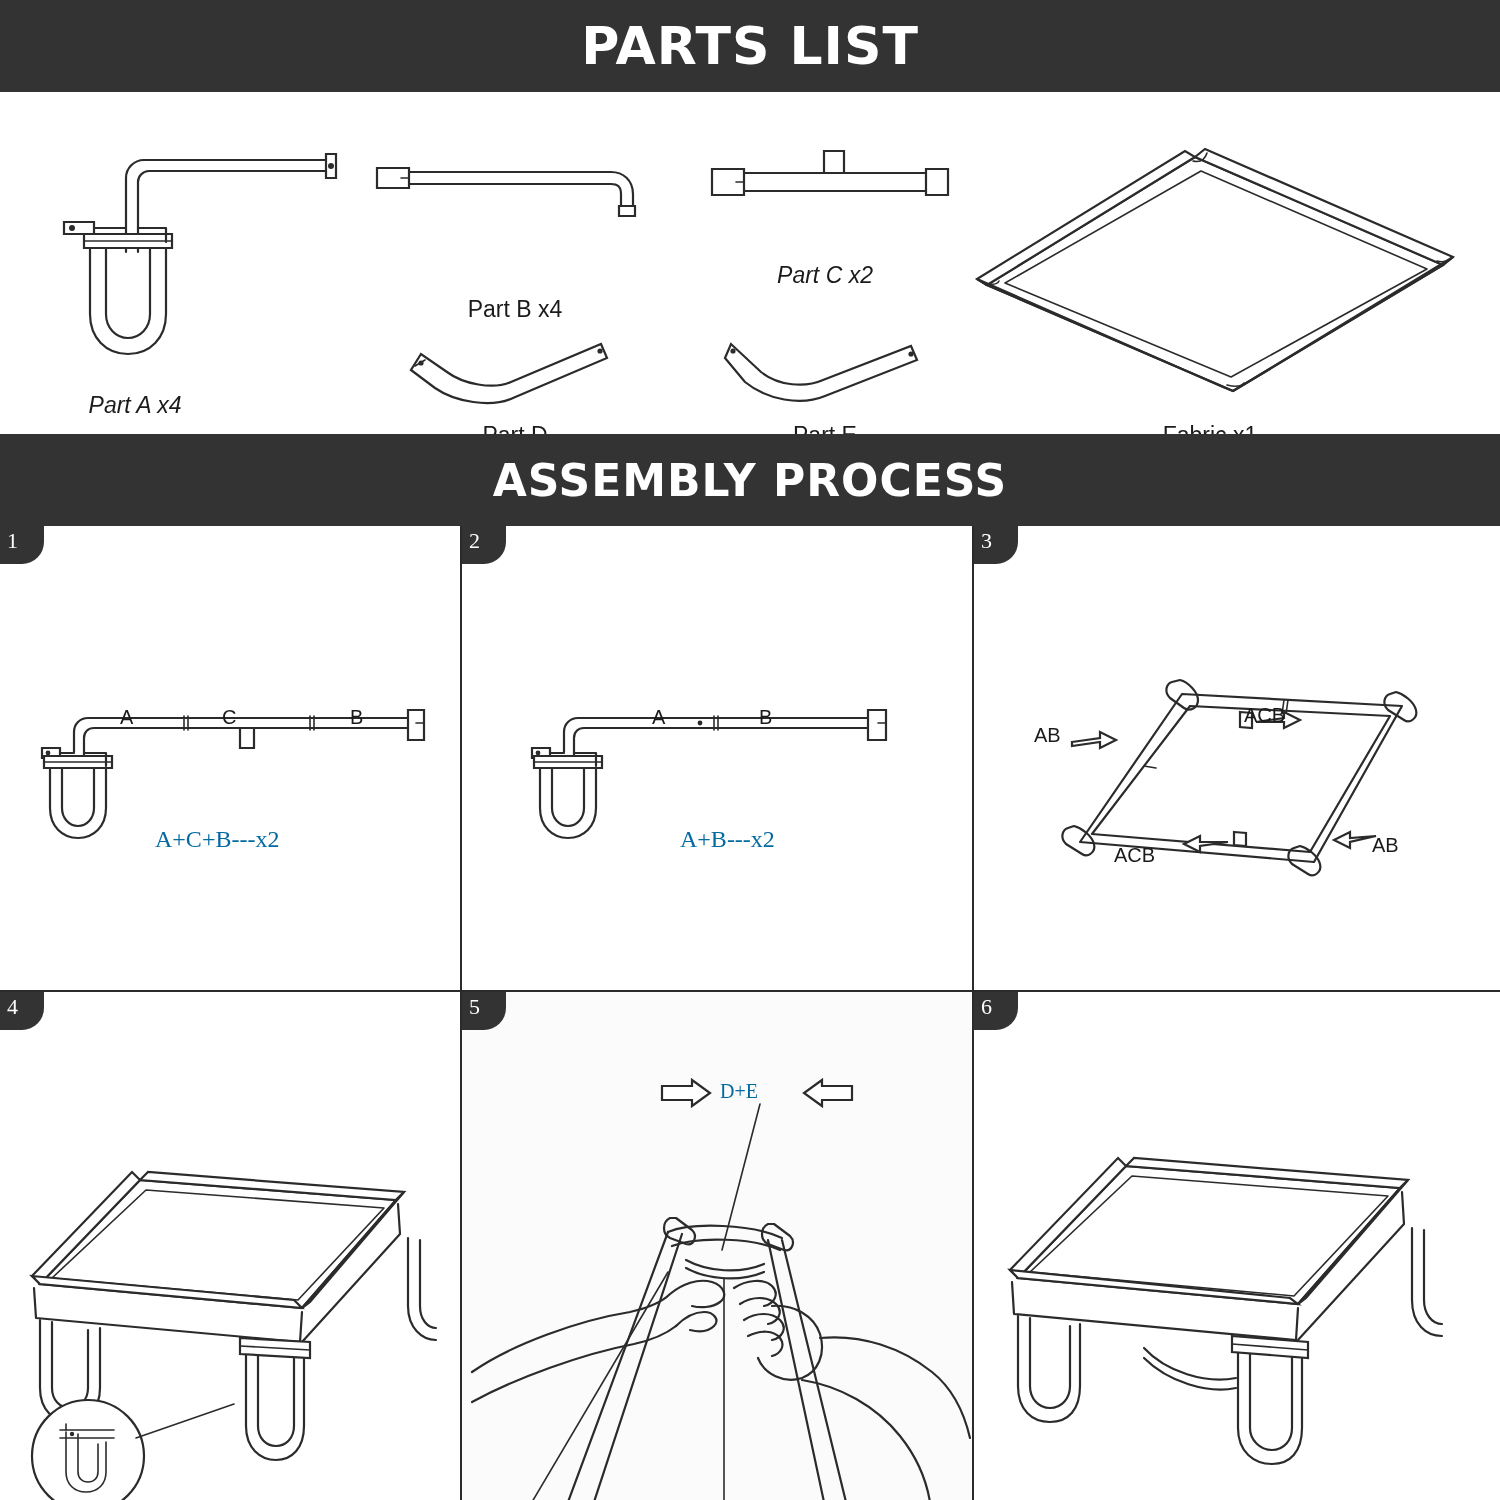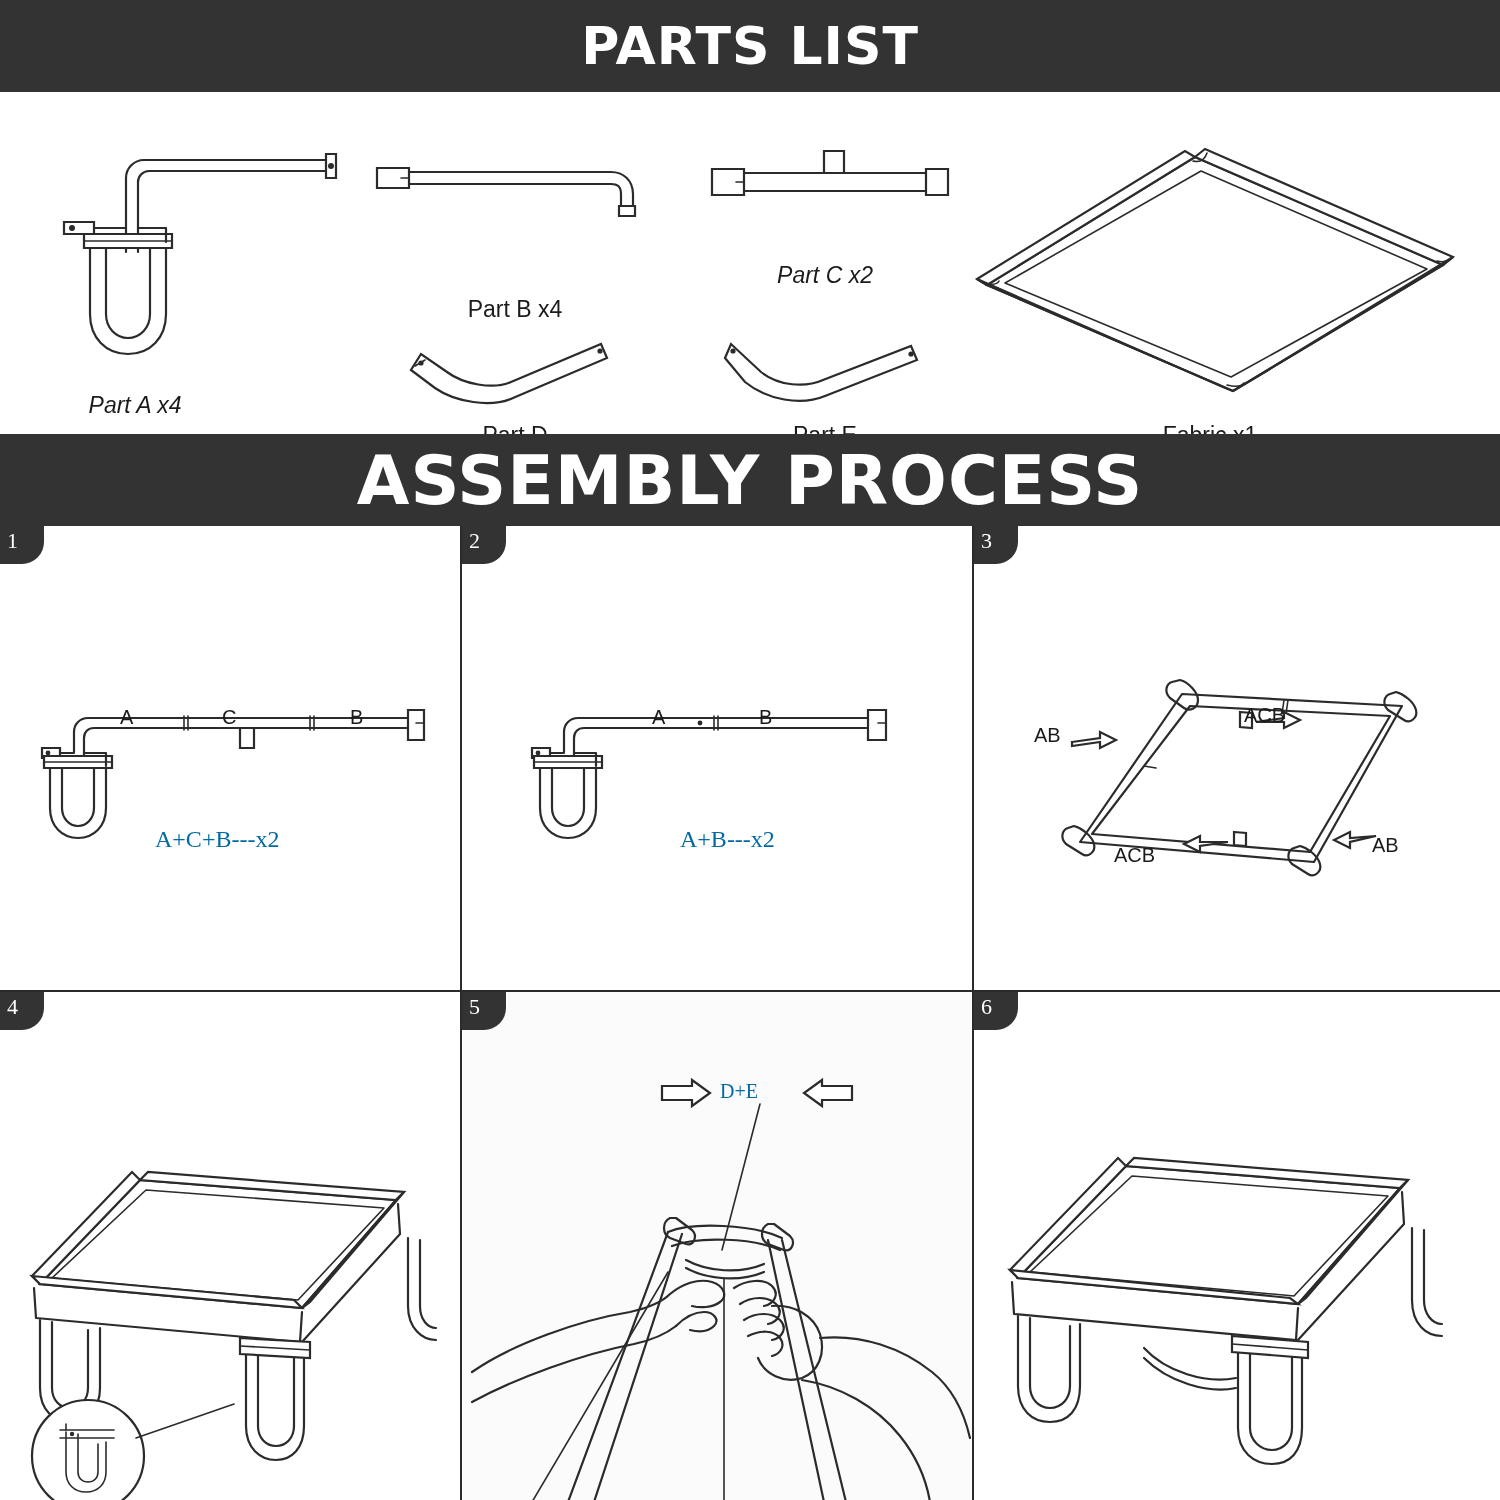--- a/index.html
+++ b/index.html
@@ -40,21 +40,21 @@
     height: 92px;
   }
   #banner-parts .banner-title {
     font-size: 52px;
   }
   #banner-assembly {
     top: 434px;
     height: 92px;
   }
   #banner-assembly .banner-title {
-    font-size: 68px;
+    font-size: 44px;
   }
 
   
   #parts-area {
     position: absolute;
     top: 92px;
     left: 0;
     width: 1500px;
     height: 342px;
     background: #ffffff;

